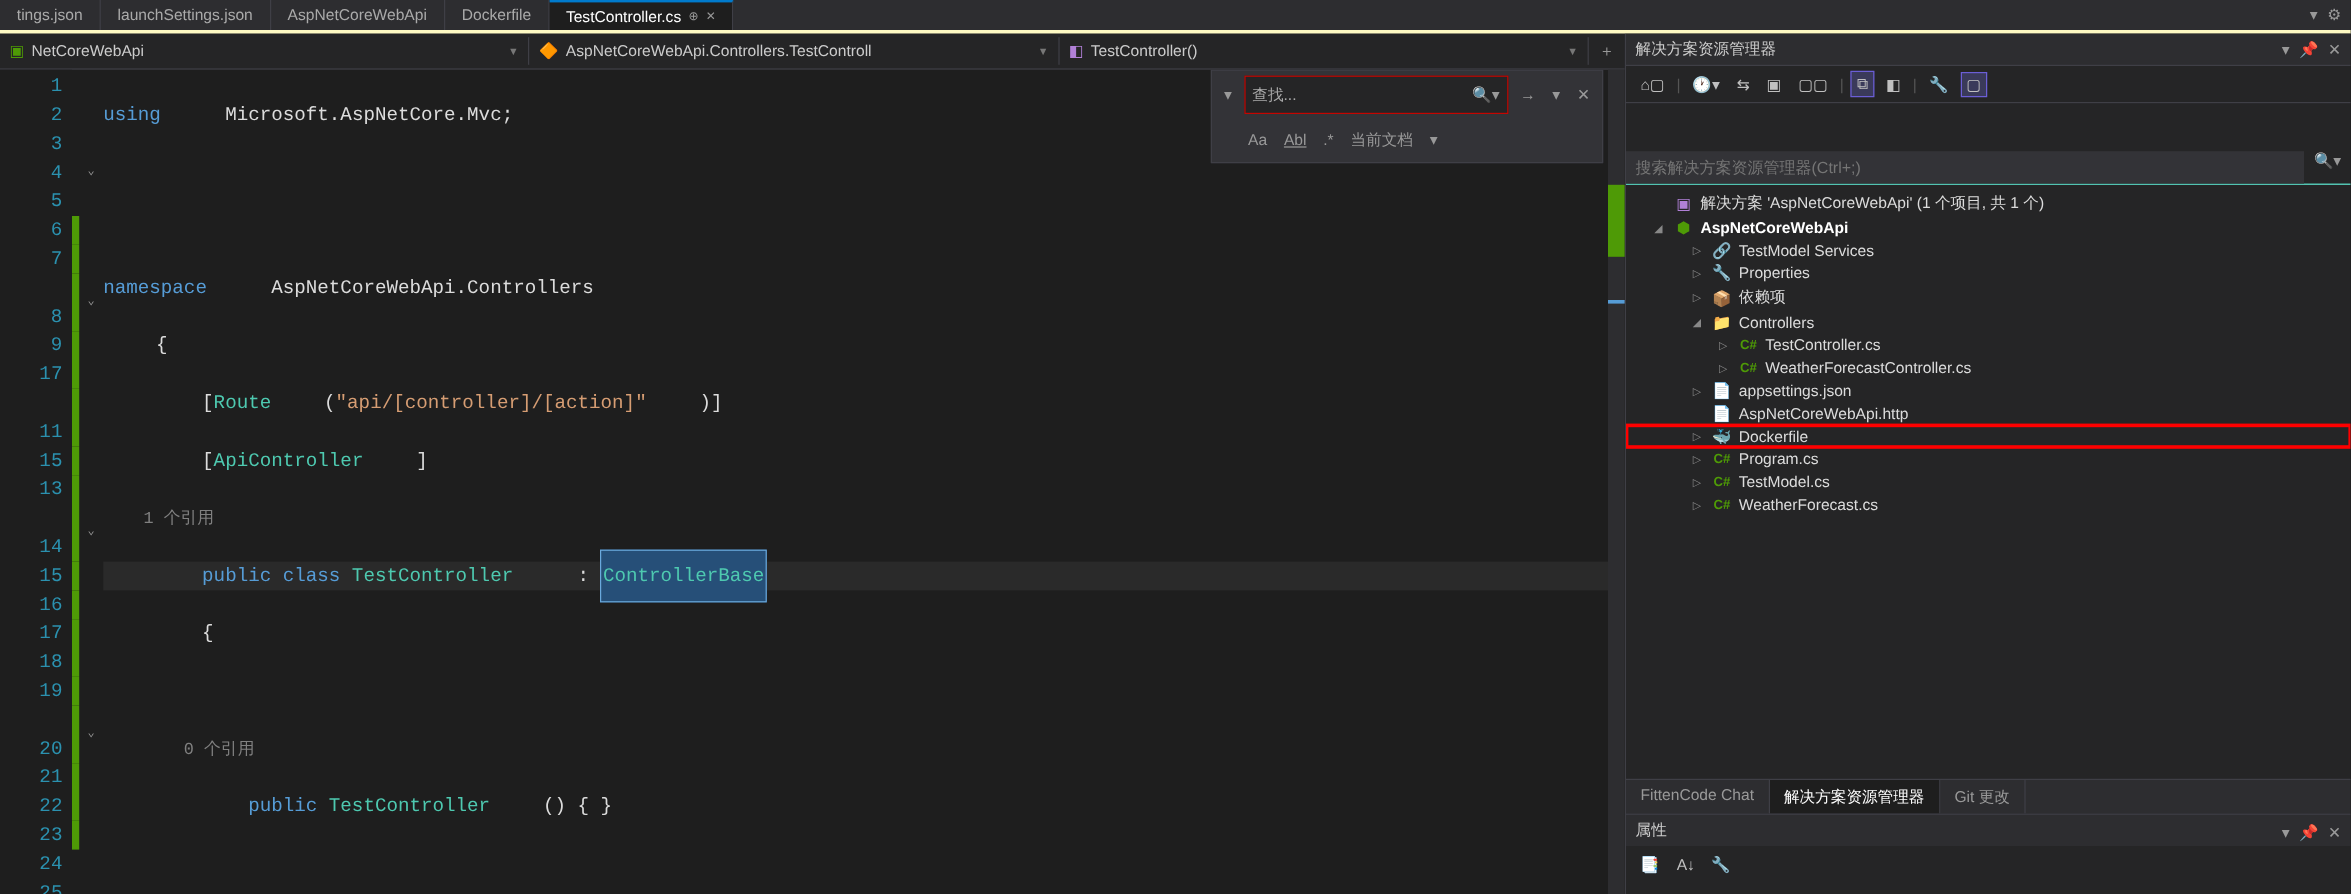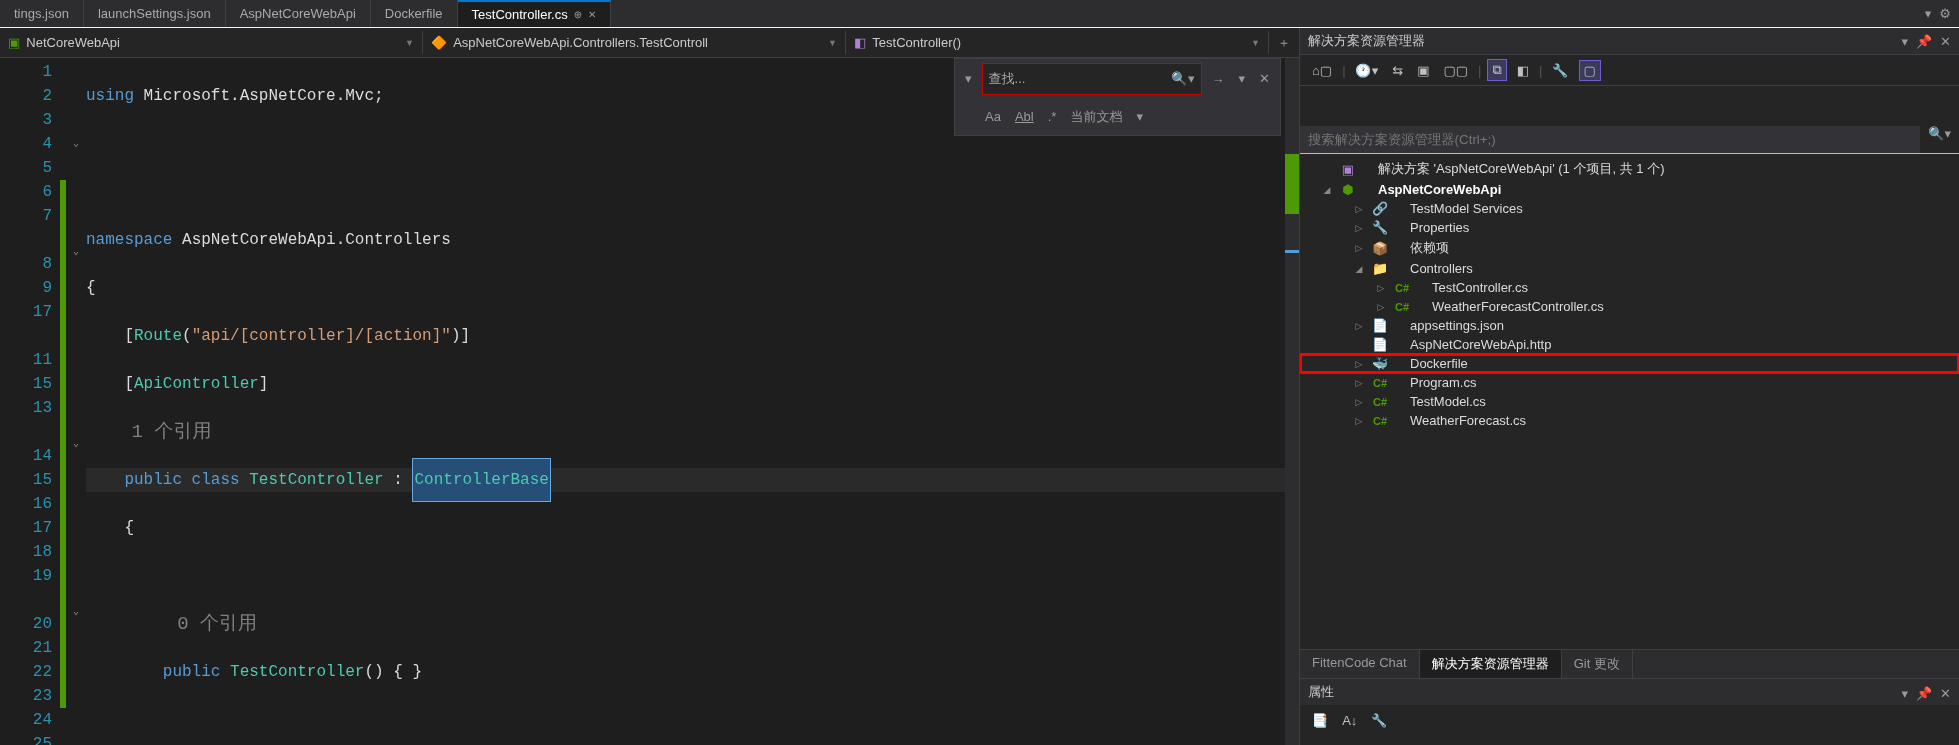--- a/index.html
+++ b/index.html
@@ -11,21 +11,21 @@
   width: 1959px;
   height: 745px;
   overflow: hidden;
   display: flex;
   flex-direction: column;
 }
 .tabs-bar {
   display: flex;
   background: #2d2d30;
   height: 28px;
-  border-bottom: 1px solid #fef9c3;
+  border-bottom: 3px solid #fef9c3;
   align-items: stretch;
 }
 .tab {
   padding: 5px 14px;
   color: #aaa;
   border-right: 1px solid #3f3f46;
   cursor: pointer;
   display: flex;
   align-items: center;
   gap: 6px;
@@ -110,22 +110,22 @@
   flex: 1;
   padding-top: 2px;
   white-space: pre;
   position: relative;
 }
 .code-lines .line { height: 24px; }
 .line.highlight { background: #2a2a2a; }
 .kw { color: #569cd6; }
 .type { color: #4ec9b0; }
 .str { color: #d69d73; }
-.comment { color: #808080; font-size: 19px; }
-.plain { color: #dcdcdc; }
+.comment { color: #808080; font-size: 14px; }
+.plain { color: #dcdcdc; padding-left: 44px; }
 .sel-box { background: #264f78; border: 1px solid #6aa9dd; padding: 12px 1px; }
 .overview-ruler {
   width: 14px;
   background: #2d2d30;
   position: relative;
 }
 .ruler-mark { position: absolute; width: 100%; height: 4px; }
 .find-box {
   position: absolute;
   top: 0;
@@ -145,21 +145,21 @@
   color: #aaa;
   padding: 3px 6px;
   width: 220px;
   display: flex;
   align-items: center;
   justify-content: space-between;
 }
 .find-opt { color: #999; cursor: pointer; padding: 2px 4px; }
 .find-opt.text { font-style: normal; }
 .side-panel {
-  width: 660px;
+  width: 605px;
   background: #252526;
   border-left: 1px solid #3f3f46;
   display: flex;
   flex-direction: column;
 }
 .side-title {
   background: #2d2d30;
   padding: 4px 8px;
   display: flex;
   align-items: center;
@@ -209,21 +209,21 @@
   padding: 2px 8px;
   cursor: pointer;
   white-space: nowrap;
 }
 .tree-item.highlighted {
   outline: 3px solid #ff0000;
   outline-offset: -2px;
 }
 .twisty { width: 14px; color: #888; font-size: 9px; display: inline-block; text-align: center;}
 .tree-icon { width: 18px; text-align: center; }
-.tree-label { color: #dcdcdc; margin-left: 16px; }
+.tree-label { color: #dcdcdc; }
 .tree-label.bold { font-weight: bold; color: #fff;}
 .ind-1 { padding-left: 20px; }
 .ind-2 { padding-left: 52px; }
 .ind-3 { padding-left: 74px; }
 .bottom-tabs {
   display: flex;
   background: #2d2d30;
   border-top: 1px solid #3f3f46;
 }
 .bottom-tab {

